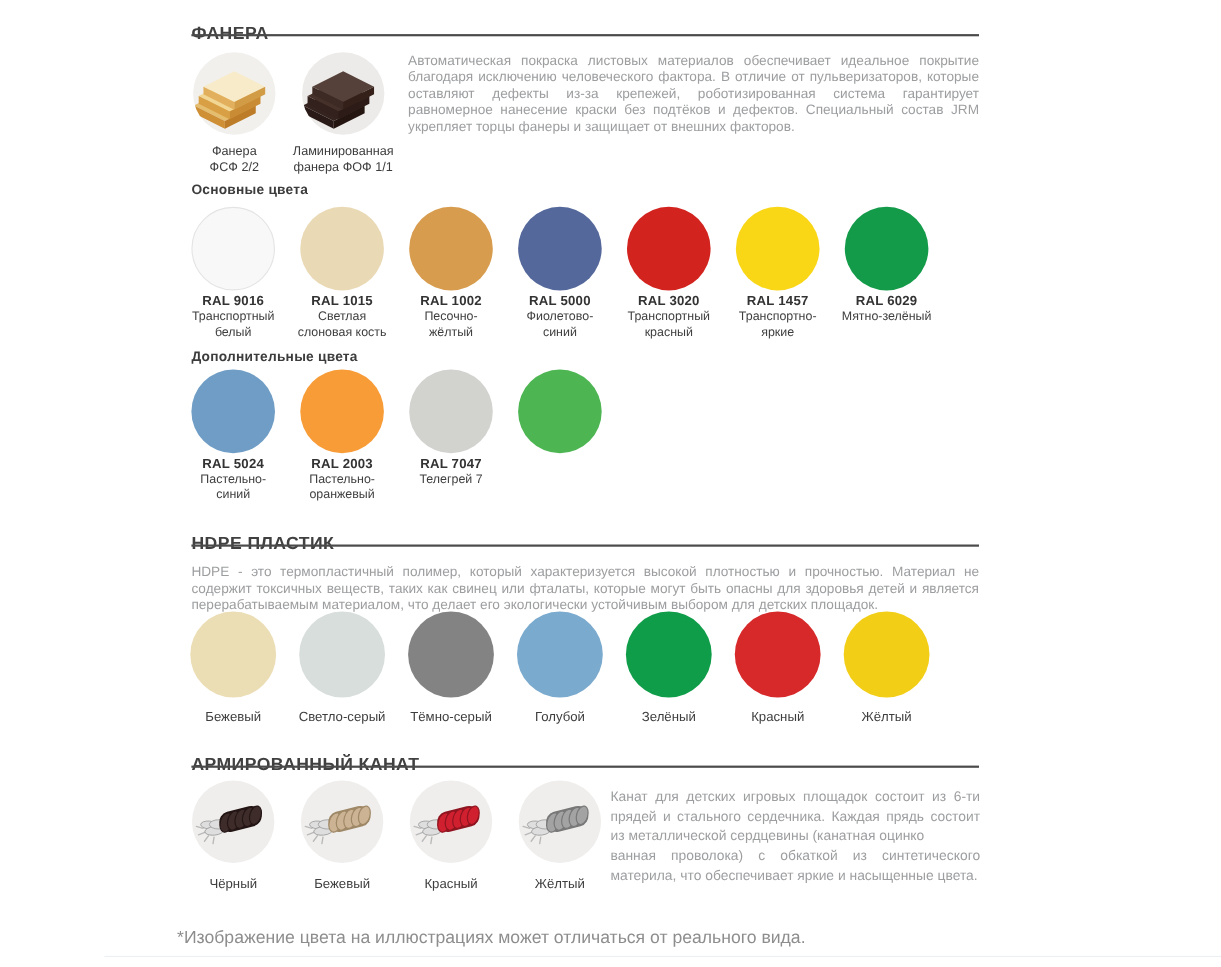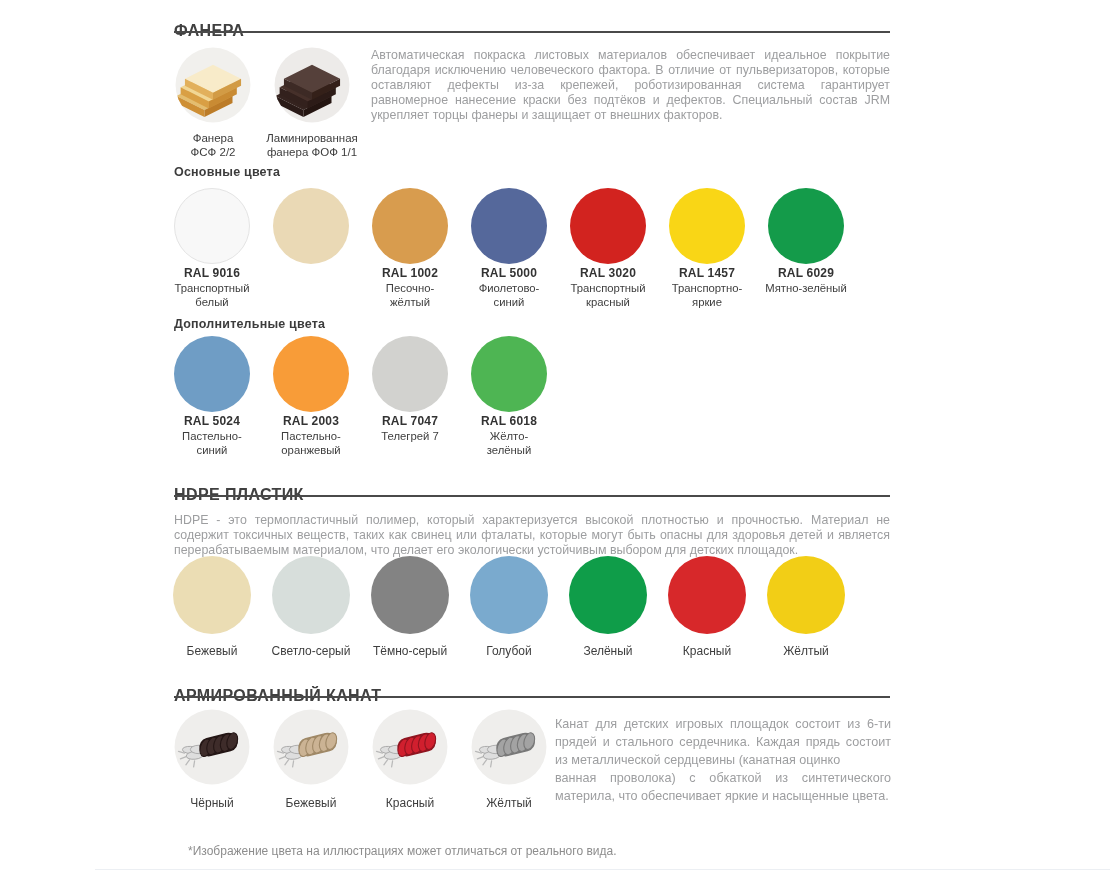--- a/index.html
+++ b/index.html
@@ -39,21 +39,21 @@
   .sw-single{display:block;font-size:12px;color:#3e3e3e;margin-top:10px;}
   .fig{position:absolute;width:120px;text-align:center;margin:0;}
   .fig svg{display:block;margin:0 auto;}
   .fig-label{
     display:block;font-size:11.5px;line-height:14px;color:#3c3c3c;
     white-space:pre-line;margin-top:7px;
   }
   .rope-fig{position:absolute;width:120px;text-align:center;margin:0;}
   .rope-fig svg{display:block;margin:0 auto;}
   .footnote{
-    position:absolute;left:188px;top:844px;font-size:12px;color:#8d8d8d;
+    position:absolute;left:161px;top:844px;font-size:16px;color:#8d8d8d;
   }
   .bottom-divider{
     position:absolute;left:95px;top:869px;width:1015px;height:1px;background:#eceff3;
   }
 </style>
 </head>
 <body>
 
 <h2 class="sec-title" style="top:9px">ФАНЕРА</h2>
 <div class="sec-rule" style="top:31px"></div>
@@ -125,20 +125,25 @@
 <figure class="sw" style="left:157px;top:188px">
   <span class="dot white" style="background: rgb(248, 248, 248);"></span>
   <figcaption class="sw-caption">
     <b class="sw-code">RAL 9016</b>
     <span class="sw-name">Транспортный
 белый</span>
   </figcaption>
 </figure>
 <figure class="sw" style="left:256px;top:188px">
   <span class="dot" style="background: rgb(234, 217, 181);"></span>
+  <figcaption class="sw-caption">
+    <b class="sw-code">RAL 1015</b>
+    <span class="sw-name">Светлая
+слоновая кость</span>
+  </figcaption>
 </figure>
 <figure class="sw" style="left:355px;top:188px">
   <span class="dot" style="background: rgb(216, 156, 78);"></span>
   <figcaption class="sw-caption">
     <b class="sw-code">RAL 1002</b>
     <span class="sw-name">Песочно-
 жёлтый</span>
   </figcaption>
 </figure>
 <figure class="sw" style="left:454px;top:188px">
@@ -193,25 +198,20 @@
 </figure>
 <figure class="sw" style="left:355px;top:336px">
   <span class="dot" style="background: rgb(210, 210, 207);"></span>
   <figcaption class="sw-caption">
     <b class="sw-code">RAL 7047</b>
     <span class="sw-name">Телегрей 7</span>
   </figcaption>
 </figure>
 <figure class="sw" style="left:454px;top:336px">
   <span class="dot" style="background: rgb(78, 181, 83);"></span>
-  <figcaption class="sw-caption">
-    <b class="sw-code">RAL 6018</b>
-    <span class="sw-name">Жёлто-
-зелёный</span>
-  </figcaption>
 </figure>
 
 <h2 class="sec-title" style="top:473px">HDPE ПЛАСТИК</h2>
 <div class="sec-rule" style="top:495px"></div>
 <p class="para" style="left:174px;top:501px;width:716px">HDPE - это термопластичный полимер, который характеризуется высокой плотностью и прочностью. Материал не содержит токсичных веществ, таких как свинец или фталаты, которые могут быть опасны для здоровья детей и является перерабатываемым материалом, что делает его экологически устойчивым выбором для детских площадок.</p>
 
 <figure class="sw big" style="left:157px;top:556px">
   <span class="dot" style="background: rgb(235, 221, 180);"></span>
   <span class="sw-single">Бежевый</span>
 </figure>

